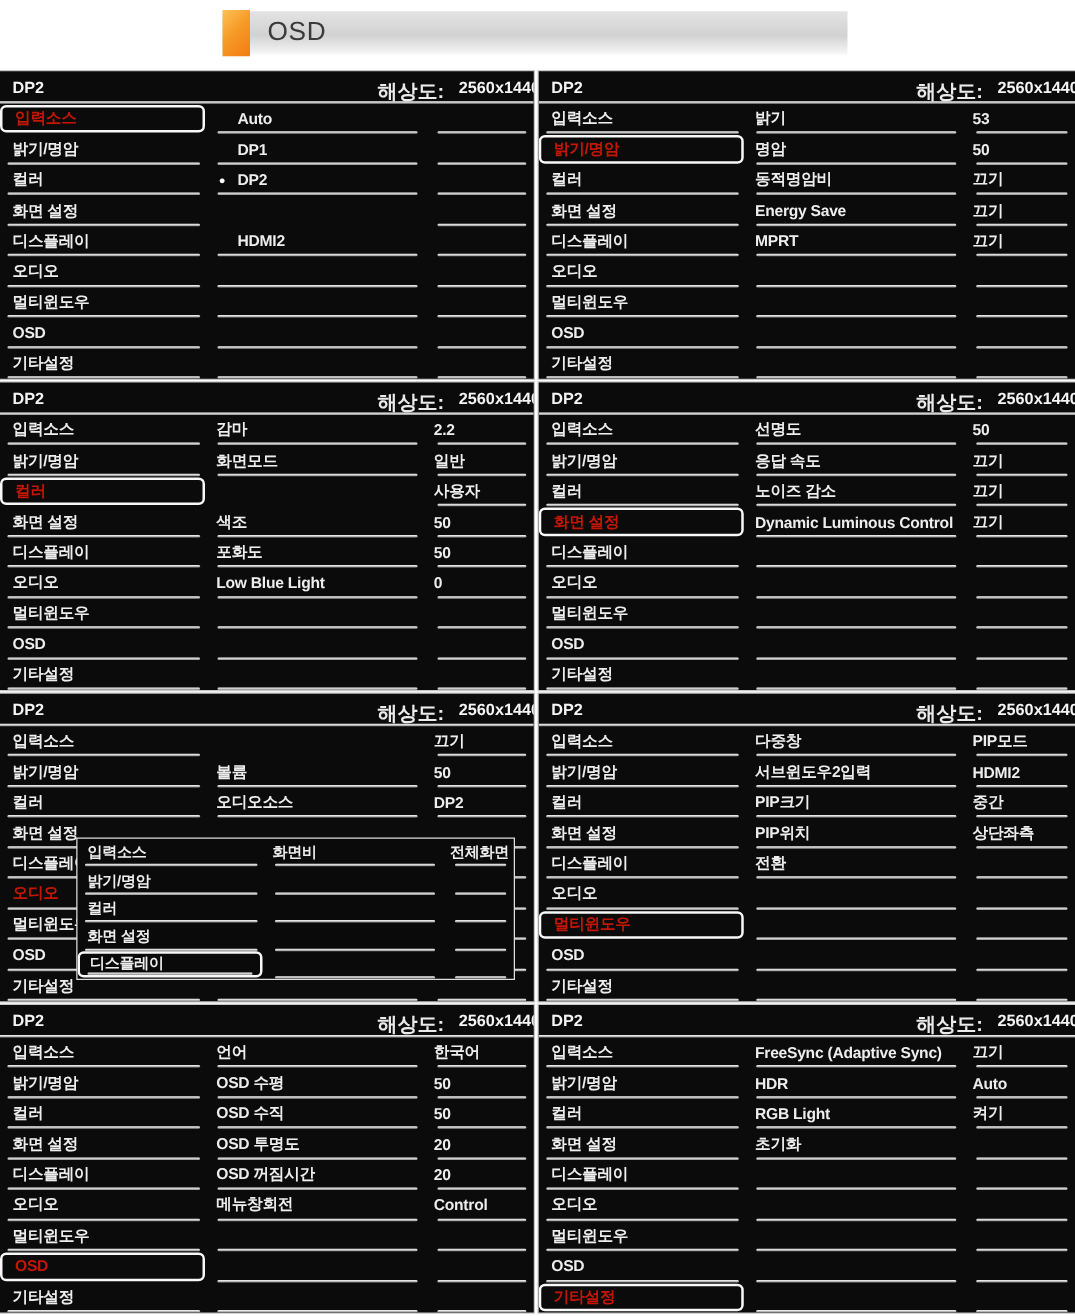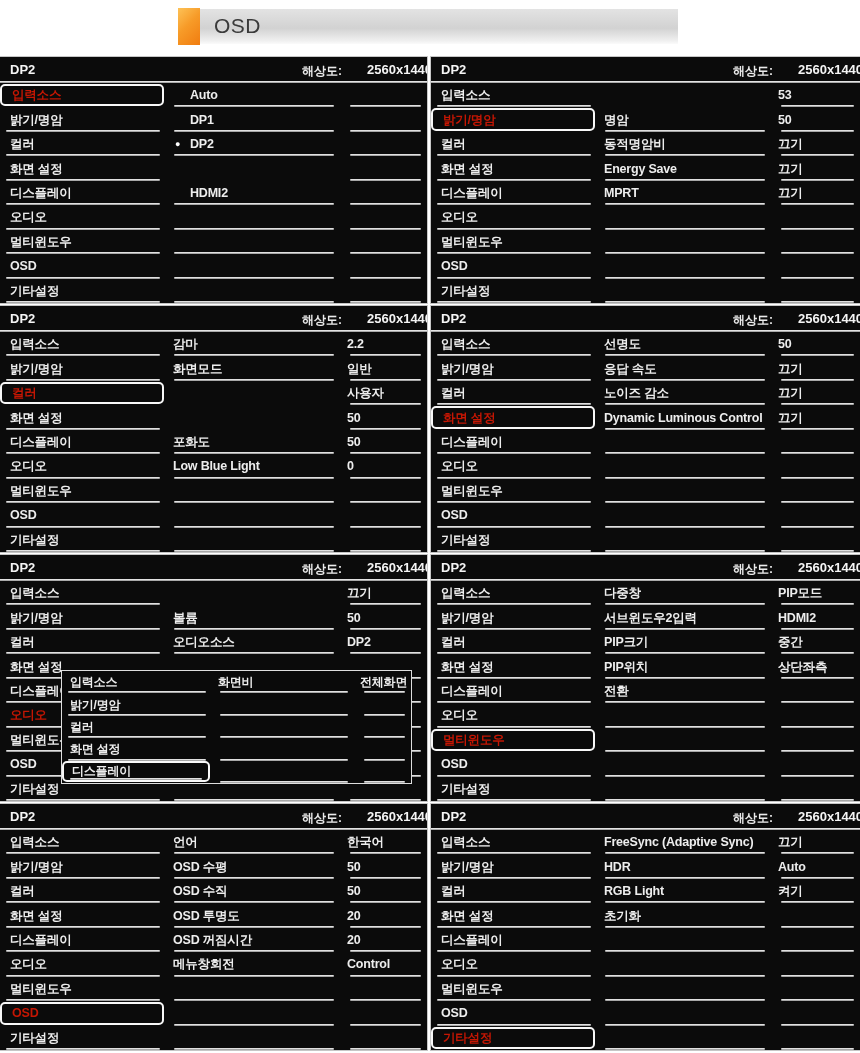--- a/index.html
+++ b/index.html
@@ -12,21 +12,21 @@
     background:linear-gradient(180deg,#e3e3e3 0%,#d2d2d2 55%,#efefef 90%,#fbfbfb 100%);}
   .title-icon{position:absolute;left:0;top:-1px;width:22px;height:37px;
     background:linear-gradient(135deg,#fdc257 0%,#f79b28 45%,#f07c10 100%);}
   .title-text{position:absolute;left:36px;top:5px;font-size:21px;color:#3a3a3a;letter-spacing:.5px;}
 
   
   .panel{position:absolute;height:246px;background:#0b0b0b;overflow:hidden;
     box-shadow:0 0 0 1px #c6c6c6;}
   .p-header{position:absolute;left:0;top:0;right:0;height:26px;}
   .p-title{position:absolute;left:10px;top:5px;font-size:13px;font-weight:700;color:#f4f4f4;}
-  .res-label{position:absolute;left:302px;top:6px;font-size:12px;font-weight:700;color:#eaeaea;}
+  .res-label{position:absolute;left:302px;top:6px;font-size:16px;font-weight:700;color:#eaeaea;}
   .res-value{position:absolute;left:367px;top:5px;font-size:13px;font-weight:700;color:#f4f4f4;white-space:nowrap;}
   .hline{position:absolute;left:0;right:0;bottom:0;height:2px;
     background:linear-gradient(180deg,#ffffff,#8d8d8d);}
 
   .p-row{position:absolute;left:0;width:100%;height:24.44px;}
   .seg{position:absolute;top:0;bottom:0;box-sizing:border-box;}
   .seg .line{position:absolute;left:6px;right:6px;bottom:0;height:2px;border-radius:1px;
     background:linear-gradient(180deg,#fdfdfd,#8a8a8a);}
   .seg-side{left:0;width:166px;}
   .seg-mid{left:168px;width:172px;}
@@ -184,20 +184,24 @@
           <div class="p-title">DP2</div>
           <div class="res-label">해상도:</div>
           <div class="res-value">2560x1440</div>
           <div class="hline"></div>
         </div>
         <div class="p-row" style="top: 26px;">
           <div class="seg seg-side">
             <div class="lbl">입력소스</div>
             <div class="line"></div>
           </div>
+          <div class="seg seg-mid">
+            <div class="lbl">밝기</div>
+            <div class="line"></div>
+          </div>
           <div class="seg seg-val">
             <div class="lbl">53</div>
             <div class="line"></div>
           </div>
         </div>
         <div class="p-row" style="top: 50.44px;">
           <div class="seg seg-side sel">
             <div class="lbl">밝기/명암</div>
           </div>
           <div class="seg seg-mid">
@@ -342,20 +346,24 @@
           <div class="seg seg-val">
             <div class="lbl">사용자</div>
             <div class="line"></div>
           </div>
         </div>
         <div class="p-row" style="top: 99.32px;">
           <div class="seg seg-side">
             <div class="lbl">화면 설정</div>
             <div class="line"></div>
           </div>
+          <div class="seg seg-mid">
+            <div class="lbl">색조</div>
+            <div class="line"></div>
+          </div>
           <div class="seg seg-val">
             <div class="lbl">50</div>
             <div class="line"></div>
           </div>
         </div>
         <div class="p-row" style="top: 123.76px;">
           <div class="seg seg-side">
             <div class="lbl">디스플레이</div>
             <div class="line"></div>
           </div>

